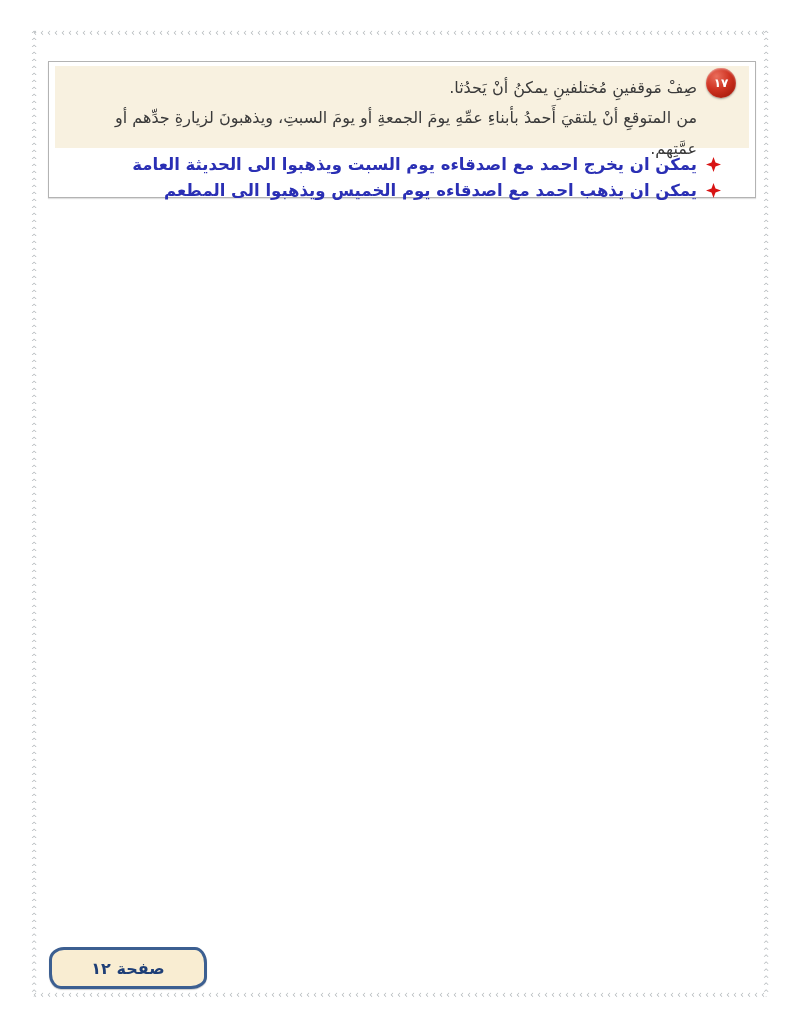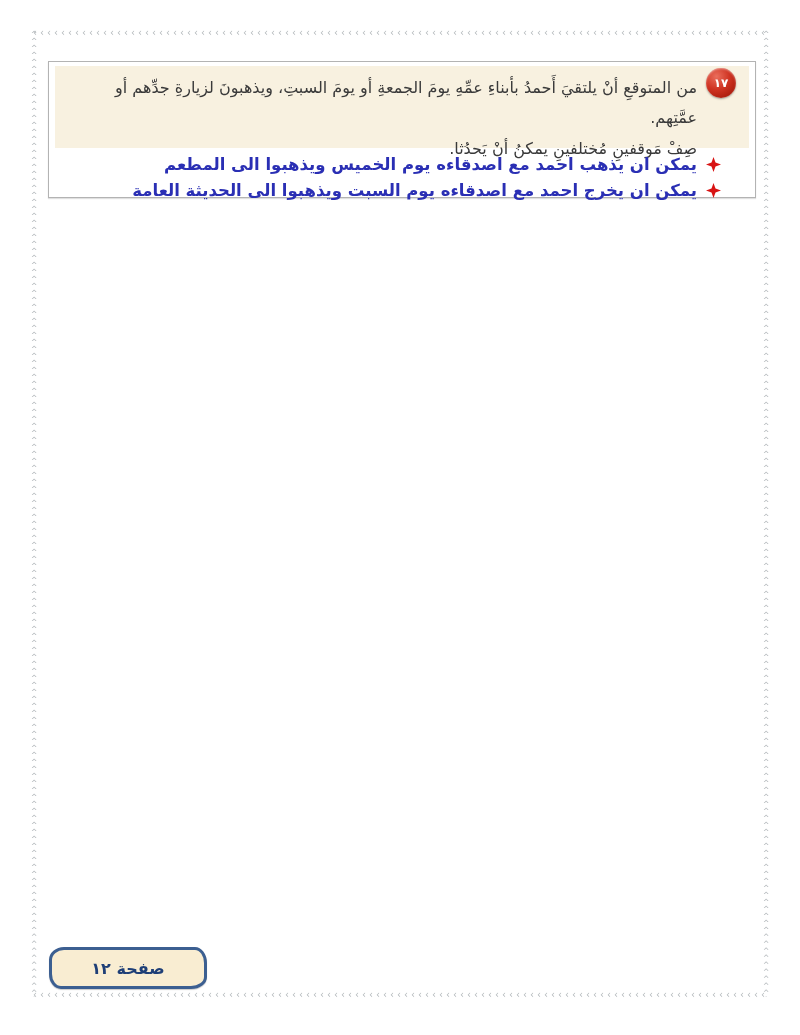--- a/index.html
+++ b/index.html
@@ -72,41 +72,41 @@
 <div class="zigzag zz-left">‹‹‹‹‹‹‹‹‹‹‹‹‹‹‹‹‹‹‹‹‹‹‹‹‹‹‹‹‹‹‹‹‹‹‹‹‹‹‹‹‹‹‹‹‹‹‹‹‹‹‹‹‹‹‹‹‹‹‹‹‹‹‹‹‹‹‹‹‹‹‹‹‹‹‹‹‹‹‹‹‹‹‹‹‹‹‹‹‹‹‹‹‹‹‹‹‹‹‹‹‹‹‹‹‹‹‹‹‹‹‹‹‹‹‹‹‹‹‹‹‹‹‹‹‹‹‹‹‹‹‹‹‹‹‹‹‹‹‹‹‹‹‹‹‹‹‹‹‹‹‹‹‹‹‹‹‹‹‹‹‹‹‹‹‹‹‹‹‹‹‹‹‹‹‹‹‹‹‹‹‹‹‹‹‹‹‹‹‹‹‹‹‹‹‹‹‹‹‹‹‹‹‹‹‹‹‹‹‹‹‹‹‹‹‹‹‹‹‹‹‹‹‹‹‹‹‹‹‹‹‹‹‹‹‹‹‹‹‹‹‹‹‹‹‹‹‹‹‹‹‹‹‹‹‹‹‹‹‹‹‹‹‹‹‹‹‹‹‹‹‹‹‹‹‹‹‹‹‹‹‹‹‹‹‹‹‹‹‹‹‹‹‹‹‹‹‹‹‹‹</div>
 <div class="zigzag zz-right">‹‹‹‹‹‹‹‹‹‹‹‹‹‹‹‹‹‹‹‹‹‹‹‹‹‹‹‹‹‹‹‹‹‹‹‹‹‹‹‹‹‹‹‹‹‹‹‹‹‹‹‹‹‹‹‹‹‹‹‹‹‹‹‹‹‹‹‹‹‹‹‹‹‹‹‹‹‹‹‹‹‹‹‹‹‹‹‹‹‹‹‹‹‹‹‹‹‹‹‹‹‹‹‹‹‹‹‹‹‹‹‹‹‹‹‹‹‹‹‹‹‹‹‹‹‹‹‹‹‹‹‹‹‹‹‹‹‹‹‹‹‹‹‹‹‹‹‹‹‹‹‹‹‹‹‹‹‹‹‹‹‹‹‹‹‹‹‹‹‹‹‹‹‹‹‹‹‹‹‹‹‹‹‹‹‹‹‹‹‹‹‹‹‹‹‹‹‹‹‹‹‹‹‹‹‹‹‹‹‹‹‹‹‹‹‹‹‹‹‹‹‹‹‹‹‹‹‹‹‹‹‹‹‹‹‹‹‹‹‹‹‹‹‹‹‹‹‹‹‹‹‹‹‹‹‹‹‹‹‹‹‹‹‹‹‹‹‹‹‹‹‹‹‹‹‹‹‹‹‹‹‹‹‹‹‹‹‹‹‹‹‹‹‹‹‹‹‹‹‹</div>
 
 <div class="content-card">
 
   <div class="question-box">
     <div class="q-badge">
       <span>١٧</span>
     </div>
     <div class="q-text">
+      <span class="q-line">صِفْ مَوقفينِ مُختلفينِ يمكنُ أنْ يَحدُثا.</span>
       <span class="q-line">من المتوقعِ أنْ يلتقيَ أَحمدُ بأبناءِ عمِّهِ يومَ الجمعةِ أو يومَ السبتِ، ويذهبونَ لزيارةِ جدِّهم أو عمَّتِهم.</span>
-      <span class="q-line">صِفْ مَوقفينِ مُختلفينِ يمكنُ أنْ يَحدُثا.</span>
     </div>
   </div>
 
   <div class="answers">
     <div class="answer-row">
       <span class="bullet">
         <svg width="15" height="15" viewBox="0 0 24 24" aria-hidden="true">
           <path d="M12 0 L15.2 8.8 L24 12 L15.2 15.2 L12 24 L8.8 15.2 L0 12 L8.8 8.8 Z" fill="#d81414"></path>
         </svg>
       </span>
-      <span>يمكن ان يذهب احمد مع اصدقاءه يوم الخميس ويذهبوا الى المطعم</span>
+      <span>يمكن ان يخرج احمد مع اصدقاءه يوم السبت ويذهبوا الى الحديثة العامة</span>
     </div>
     <div class="answer-row">
       <span class="bullet">
         <svg width="15" height="15" viewBox="0 0 24 24" aria-hidden="true">
           <path d="M12 0 L15.2 8.8 L24 12 L15.2 15.2 L12 24 L8.8 15.2 L0 12 L8.8 8.8 Z" fill="#d81414"></path>
         </svg>
       </span>
-      <span>يمكن ان يخرج احمد مع اصدقاءه يوم السبت ويذهبوا الى الحديثة العامة</span>
+      <span>يمكن ان يذهب احمد مع اصدقاءه يوم الخميس ويذهبوا الى المطعم</span>
     </div>
   </div>
 
 </div>
 
 <div class="footer-badge">
   <span>صفحة ١٢</span>
 </div>
 
 </body></html>

